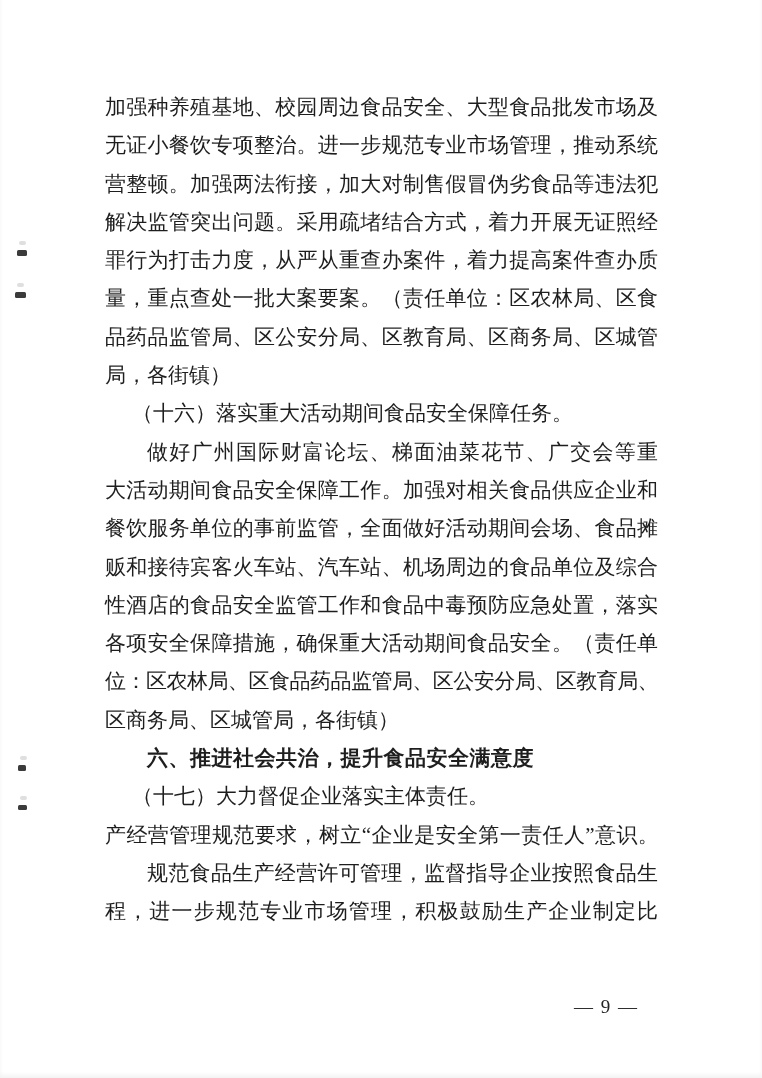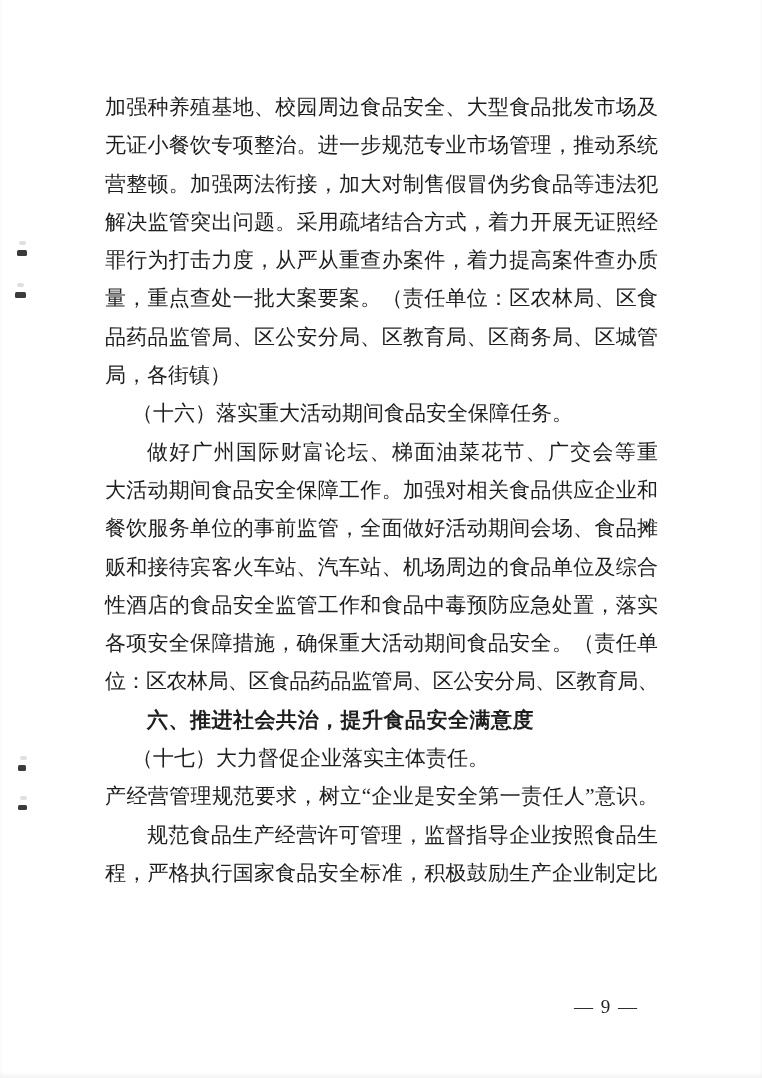--- a/index.html
+++ b/index.html
@@ -94,33 +94,34 @@
     </p>
 
     <p>
       <span class="line indent-2">做好广州国际财富论坛、梯面油菜花节、广交会等重</span>
       <span class="line">大活动期间食品安全保障工作。加强对相关食品供应企业和</span>
       <span class="line">餐饮服务单位的事前监管，全面做好活动期间会场、食品摊</span>
       <span class="line">贩和接待宾客火车站、汽车站、机场周边的食品单位及综合</span>
       <span class="line">性酒店的食品安全监管工作和食品中毒预防应急处置，落实</span>
       <span class="line">各项安全保障措施，确保重大活动期间食品安全。（责任单</span>
       <span class="line tight">位：区农林局、区食品药品监管局、区公安分局、区教育局、</span>
+      <span class="line end">区商务局、区城管局，各街镇）</span>
     </p>
 
     <p class="section-heading">
       <span class="line end indent-2">六、推进社会共治，提升食品安全满意度</span>
     </p>
 
     <p>
       <span class="line end indent-h">（十七）大力督促企业落实主体责任。</span>
     </p>
 
     <p>
       <span class="line tight">产经营管理规范要求，树立“企业是安全第一责任人”意识。</span>
       <span class="line indent-2">规范食品生产经营许可管理，监督指导企业按照食品生</span>
-      <span class="line">程，严格执行国家食品安全标准，积极鼓励生产企业制定比</span>
+      <span class="line">程，进一步规范专业市场管理，积极鼓励生产企业制定比</span>
     </p>
 
   </main>
 
   <footer class="page-number">— 9 —</footer>
 
 </div>
 
 </body></html>

